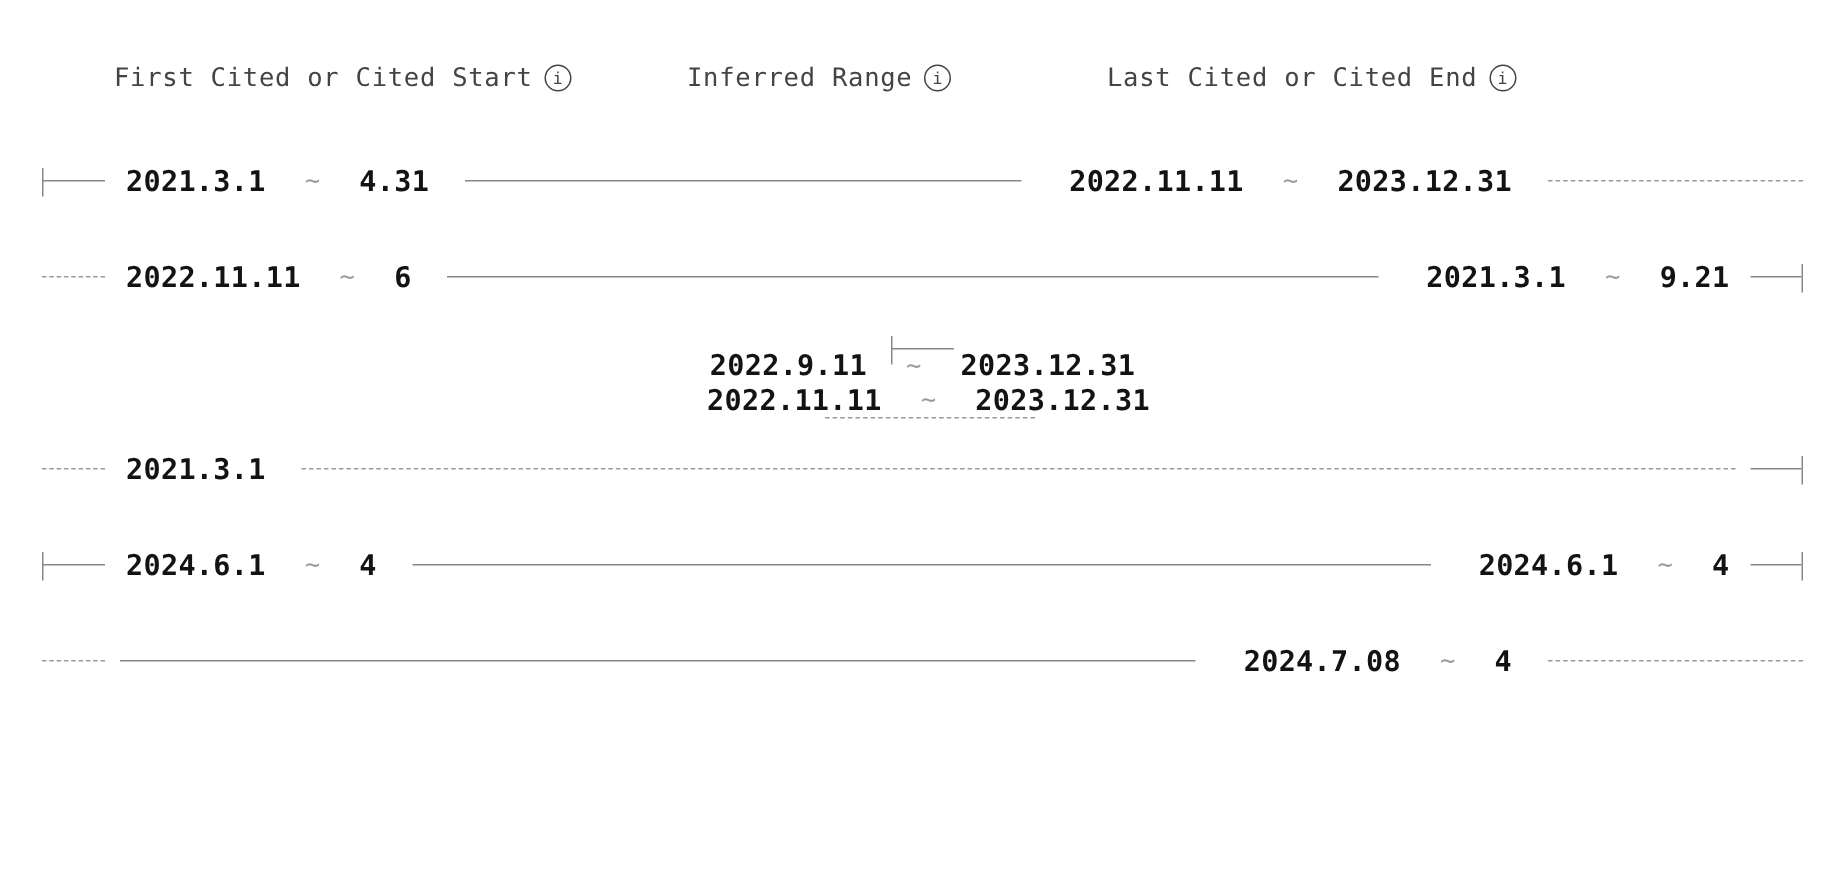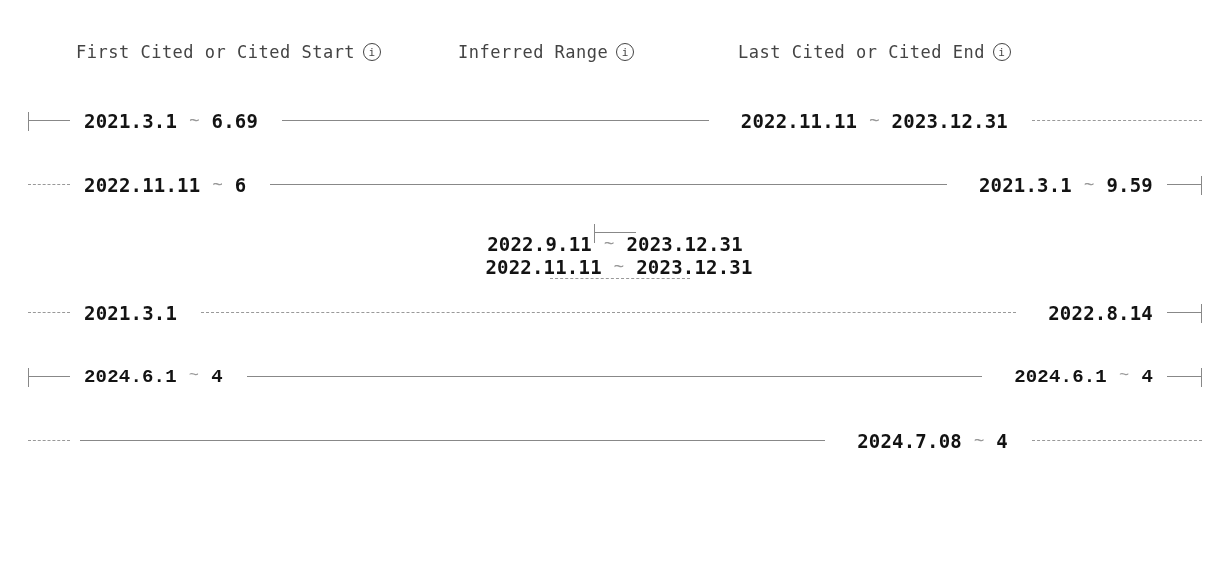--- a/index.html
+++ b/index.html
@@ -17,21 +17,21 @@
 
   
   .seg{height:1px;position:relative;}
   .solid{border-top:1px solid #888;}
   .dashed{border-top:1.5px dashed #999;}
 
   
   .cap-start::before{content:"";position:absolute;left:0;top:-9px;width:1px;height:19px;background:#888;}
 
   
-  .range{display:flex;align-items:flex-start;gap:10px;padding:0 14px;
+  .range{display:flex;align-items:center;gap:24px;padding:0 14px;
          font-size:19px;font-weight:600;color:#131313;letter-spacing:.2px;white-space:nowrap;}
   .range.end{padding-left:22px;}
   .tilde{color:#999;font-weight:400;font-size:17px;padding:0 2px;}
 
   
   .pre   {width:42px;}       
   .endcap{width:1px;height:19px;background:#888;align-self:center;position:relative;top:0;}
   .mid   {flex:1;margin:0 10px;}                  
 </style>
 </head>
@@ -50,42 +50,42 @@
   <span>Last Cited or Cited End</span>
   <span class="info">i</span>
 </div>
 
 <div id="rows">
       <div class="row" style="top: 104px;">
         <div class="seg solid cap-start pre"></div>
         <div class="range">
           <span>2021.3.1</span>
           <span class="tilde">~</span>
-          <span>6.69</span>
+          <span>4.31</span>
         </div>
         <div class="seg solid mid"></div>
         <div class="range end">
           <span>2022.11.11</span>
           <span class="tilde">~</span>
           <span>2023.12.31</span>
         </div>
         <div class="seg dashed" style="flex: 1 1 0%; width: 140px; margin-left: 10px; max-width: 170px;"></div>
       </div>
       <div class="row" style="top: 168px;">
         <div class="seg dashed pre"></div>
         <div class="range">
           <span>2022.11.11</span>
           <span class="tilde">~</span>
           <span>6</span>
         </div>
         <div class="seg solid mid"></div>
         <div class="range end">
           <span>2021.3.1</span>
           <span class="tilde">~</span>
-          <span>9.59</span>
+          <span>9.21</span>
         </div>
         <div class="seg solid" style="width: 34px;"></div>
         <div class="endcap"></div>
       </div>
       <div class="row" style="top: 232px; flex-direction: column;">
         <div class="seg solid cap-start pre"></div>
         <div class="range">
           <span>2022.9.11</span>
           <span class="tilde">~</span>
           <span>2023.12.31</span>
@@ -97,27 +97,24 @@
           <span>2023.12.31</span>
         </div>
         <div class="seg dashed" style="flex: 1 1 0%; width: 140px; margin-left: 10px; max-width: 170px;"></div>
       </div>
       <div class="row" style="top: 296px;">
         <div class="seg dashed pre"></div>
         <div class="range">
           <span>2021.3.1</span>
         </div>
         <div class="seg dashed mid"></div>
-        <div class="range end">
-          <span>2022.8.14</span>
-        </div>
         <div class="seg solid" style="width: 34px;"></div>
         <div class="endcap"></div>
       </div>
-      <div class="row" style="top: 360px; font-family: Liberation Mono, monospace;">
+      <div class="row" style="top: 360px;">
         <div class="seg solid cap-start pre"></div>
         <div class="range">
           <span>2024.6.1</span>
           <span class="tilde">~</span>
           <span>4</span>
         </div>
         <div class="seg solid mid"></div>
         <div class="range end">
           <span>2024.6.1</span>
           <span class="tilde">~</span>

